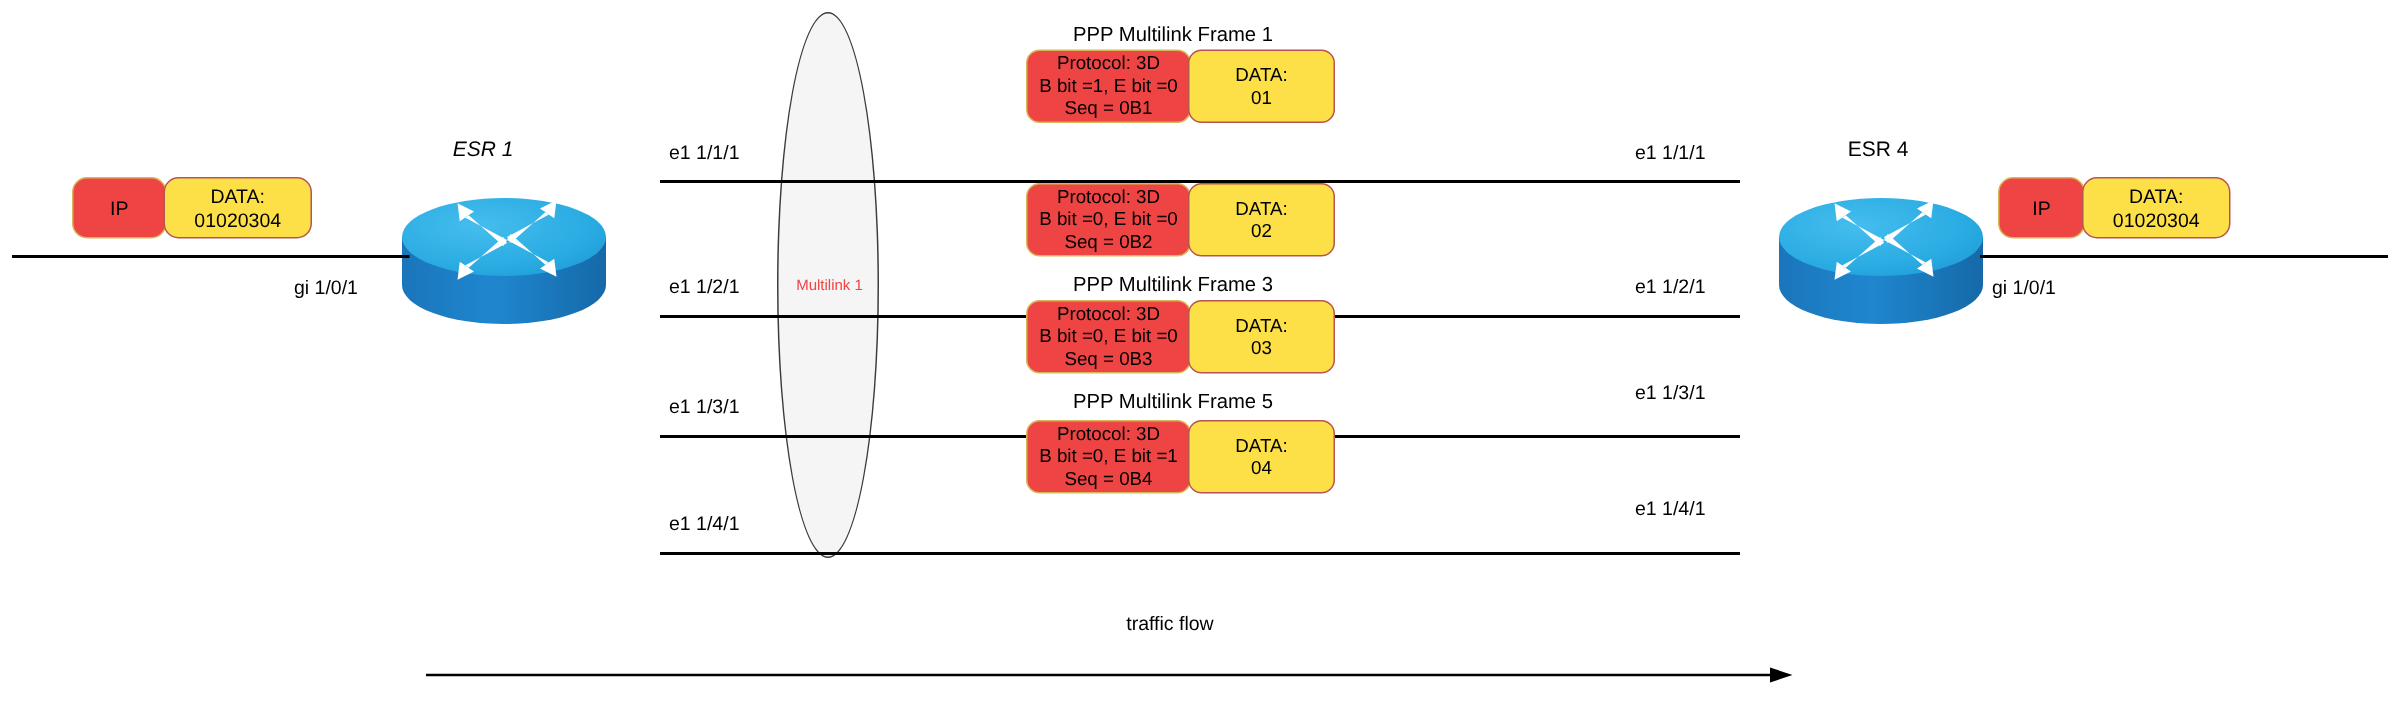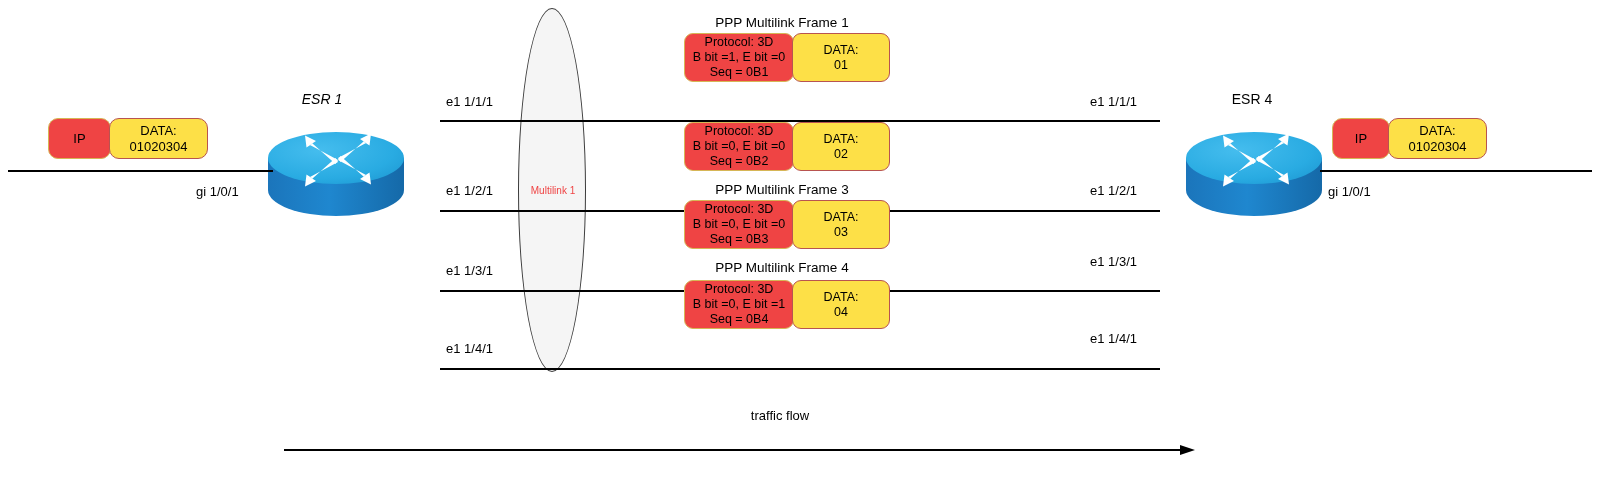--- a/index.html
+++ b/index.html
@@ -157,21 +157,21 @@
   <div class="abs lbl frame-title" style="left:672px; top:182px; width:220px;">PPP Multilink Frame 3</div>
   <div class="abs pkt pkt-yellow top" style="left:684px; top:200px; width:110px; height:49px;">Protocol: 3D
 B bit =0, E bit =0
 Seq = 0B3</div>
   <div class="abs pkt pkt-pink top" style="left:792px; top:200px; width:98px; height:49px;">DATA:
 03</div>
 
   <div class="abs hline over" style="left:440px; top:338px; width:720px;"></div>
   <div class="abs lbl lbl-left over" style="left:446px; top:311px; width:110px;">e1 1/4/1</div>
   <div class="abs lbl lbl-left over" style="left:1090px; top:301px; width:110px;">e1 1/4/1</div>
-  <div class="abs lbl frame-title" style="left:672px; top:260px; width:220px;">PPP Multilink Frame 4</div>
+  <div class="abs lbl frame-title" style="left:672px; top:260px; width:220px;">PPP Multilink Frame 5</div>
   <div class="abs pkt pkt-yellow top" style="left:684px; top:280px; width:110px; height:49px;">Protocol: 3D
 B bit =0, E bit =1
 Seq = 0B4</div>
   <div class="abs pkt pkt-pink top" style="left:792px; top:280px; width:98px; height:49px;">DATA:
 04</div>
 
   <div class="abs lbl router-name" style="left:1186px; top:92px; width:132px;">ESR 4</div>
 
   <svg class="abs" style="left:1184px; top:112px;" width="140" height="112" viewBox="0 0 140 112">
     <defs>

